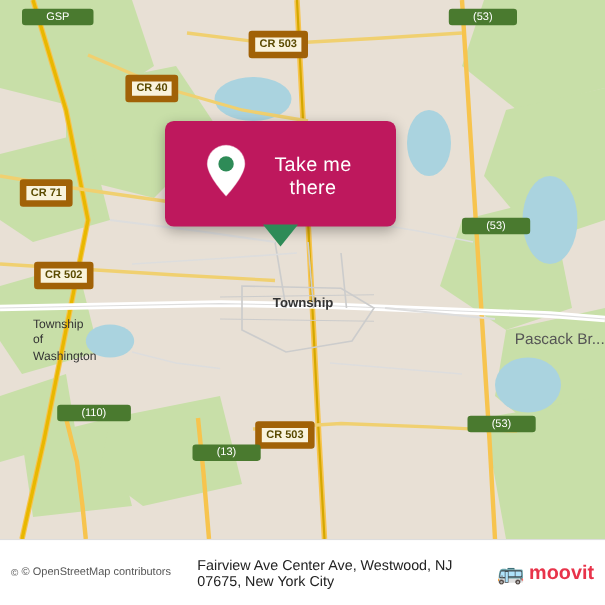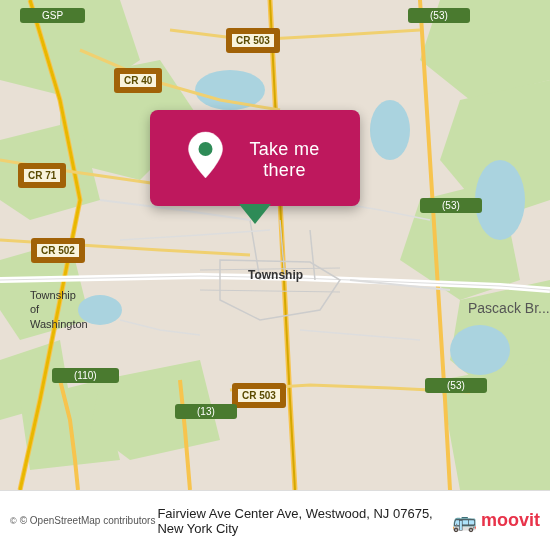--- a/index.html
+++ b/index.html
@@ -90,21 +90,21 @@
       color: #555;
       display: flex;
       align-items: center;
       gap: 3px;
     }
 
     .address-line {
       font-size: 13px;
       color: #222;
       flex: 1;
-      margin-left: 2px;
+      margin-left: 24px;
       font-weight: 500;
     }
 
     .moovit-logo {
       display: flex;
       align-items: center;
       gap: 4px;
       font-size: 13px;
       font-weight: bold;
       color: #e8334a;

